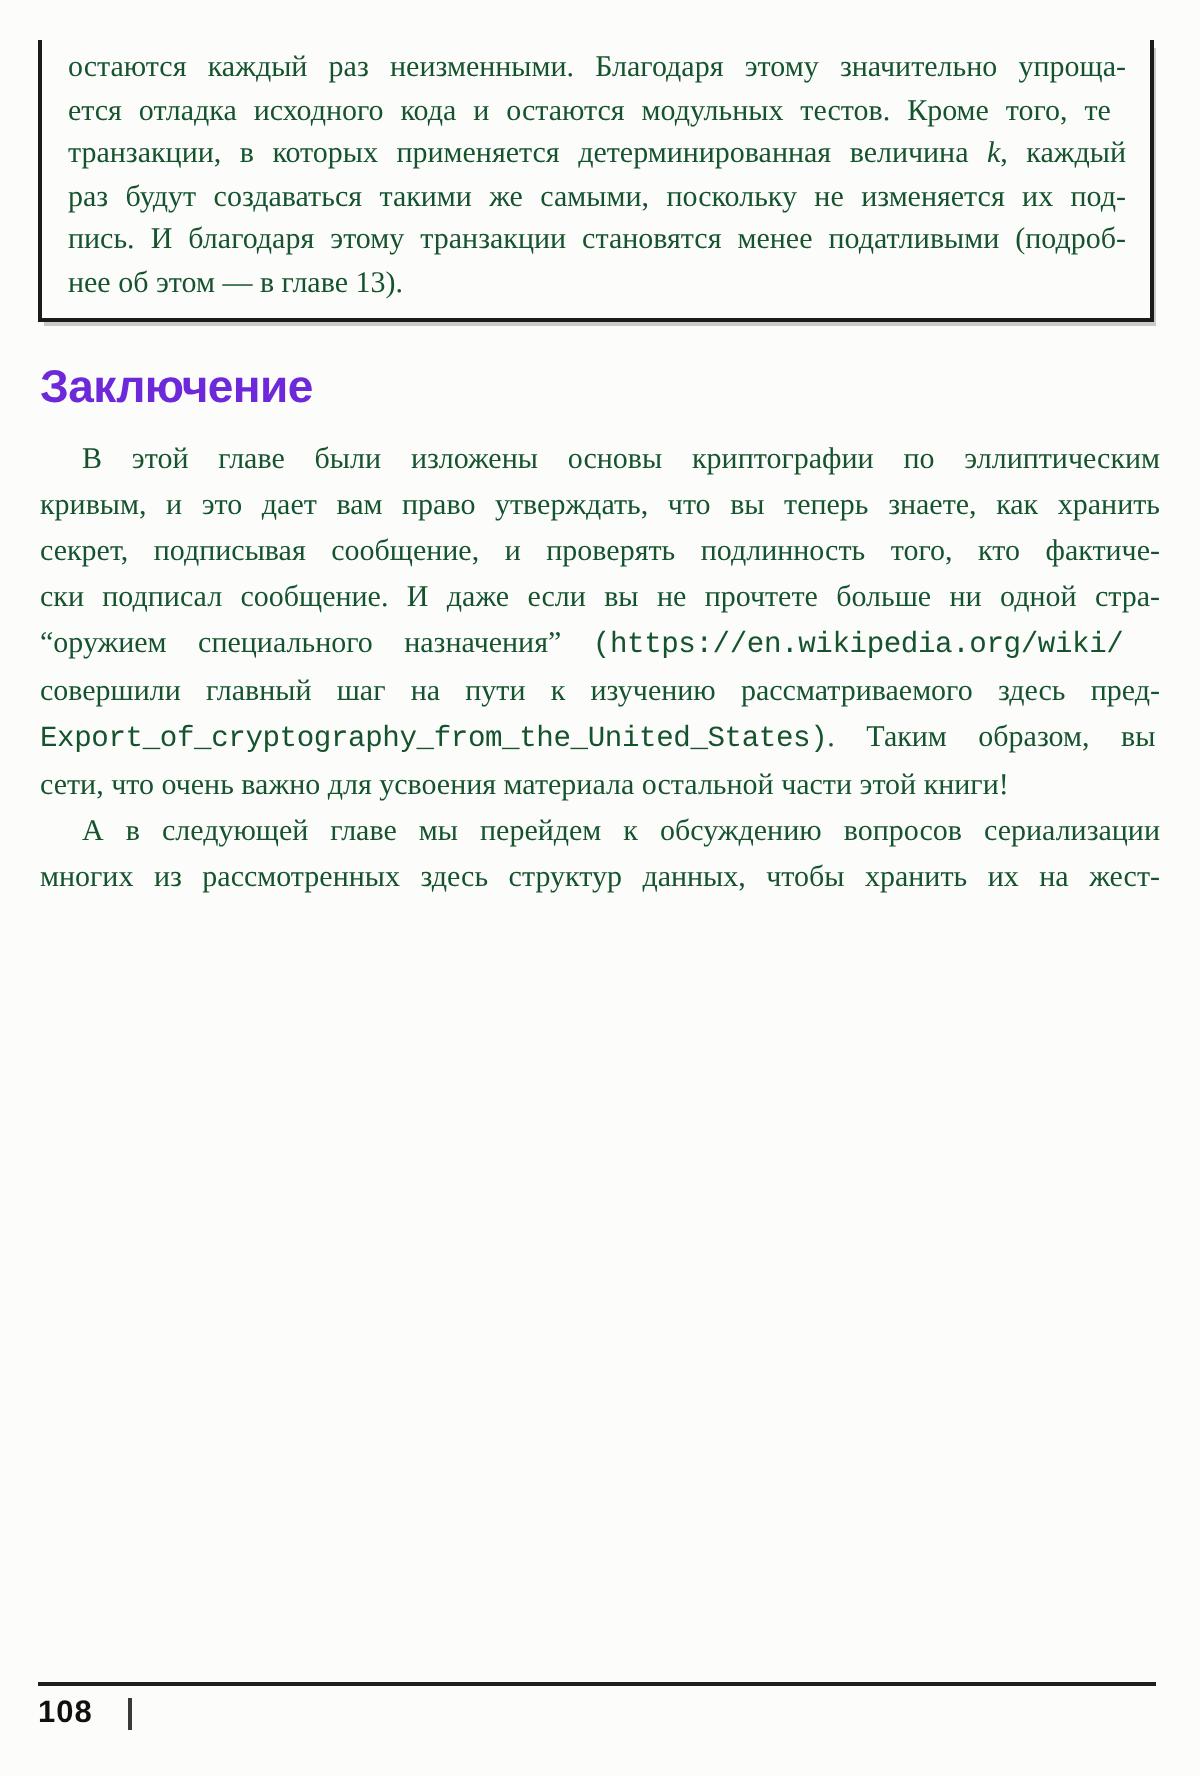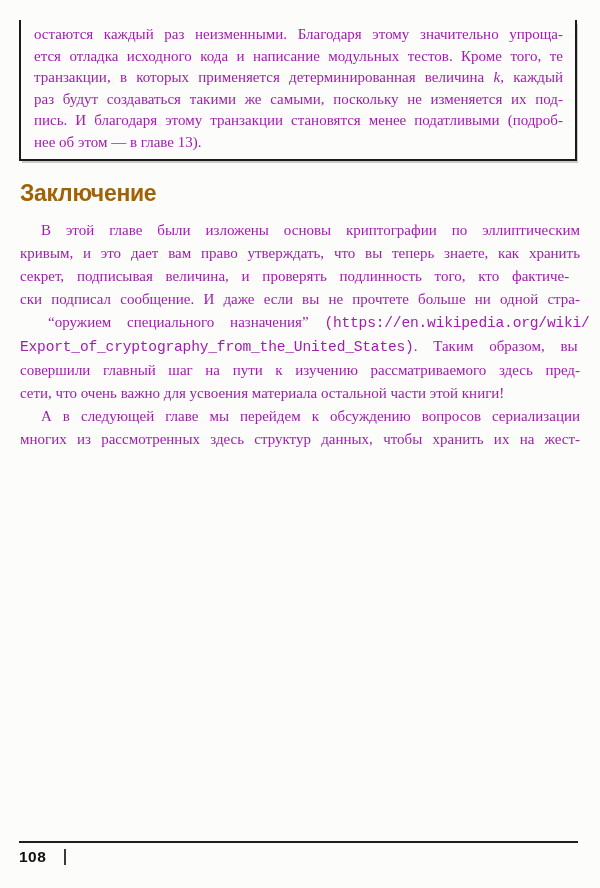--- a/index.html
+++ b/index.html
@@ -36,30 +36,30 @@
     position: absolute;
     left: 20px; right: 20px; top: 160px;
   }
   .section-heading {
     margin: 20px 0 13px 0;
     font-family: "Liberation Sans", sans-serif;
     font-weight: bold;
     font-size: 23px;
     line-height: 26px;
     letter-spacing: -0.3px;
-    color: #a16207;
+    color: #6d28d9;
   }
   .paragraph { margin: 0; }
   .paragraph .jline { line-height: 23px; }
 
   
   .jline {
     white-space: nowrap;
     font-size: 15px;
-    color: #a21caf;
+    color: #14532d;
   }
   .jline.ind { padding-left: 21px; text-align: center; }
   .seg-n { font-style: normal; }
   .seg-i { font-style: italic; }
   .seg-m {
     font-family: "Liberation Mono", monospace;
     font-size: 14.6px;
     letter-spacing: -0.2px;
   }
 
@@ -83,38 +83,38 @@
   }
   .chapter-title { font-size: 12px; letter-spacing: 0.1px; }
 </style>
 </head>
 <body>
 
 <div class="page">
 
   <div class="note-box">
       <div class="jline" style="word-spacing: 6.87946px;"><span class="seg-n">остаются каждый раз неизменными. Благодаря этому значительно упроща-</span></div>
-      <div class="jline" style="word-spacing: 4.71094px;"><span class="seg-n">ется отладка исходного кода и написание модульных тестов. Кроме того, те</span></div>
+      <div class="jline" style="word-spacing: 4.71094px;"><span class="seg-n">ется отладка исходного кода и остаются модульных тестов. Кроме того, те</span></div>
       <div class="jline" style="word-spacing: 5.50223px;"><span class="seg-n">транзакции, в которых применяется детерминированная величина </span><span class="seg-i">k</span><span class="seg-n">, каждый</span></div>
       <div class="jline" style="word-spacing: 4.95156px;"><span class="seg-n">раз будут создаваться такими же самыми, поскольку не изменяется их под-</span></div>
       <div class="jline" style="word-spacing: 4.27148px;"><span class="seg-n">пись. И благодаря этому транзакции становятся менее податливыми (подроб-</span></div>
       <div class="jline end"><span class="seg-n">нее об этом — в главе 13).</span></div>
     </div>
 
   <div class="content">
     <h1 class="section-heading">Заключение</h1>
 
     <div class="paragraph">
         <div class="jline ind" style="word-spacing: 11.1777px;"><span class="seg-n">В этой главе были изложены основы криптографии по эллиптическим</span></div>
         <div class="jline" style="word-spacing: 6.04036px;"><span class="seg-n">кривым, и это дает вам право утверждать, что вы теперь знаете, как хранить</span></div>
-        <div class="jline" style="word-spacing: 9.01758px;"><span class="seg-n">секрет, подписывая величина, и проверять подлинность того, кто фактиче-</span></div>
+        <div class="jline" style="word-spacing: 9.01758px;"><span class="seg-n">секрет, подписывая сообщение, и проверять подлинность того, кто фактиче-</span></div>
         <div class="jline" style="word-spacing: 5.4362px;"><span class="seg-n">ски подписал сообщение. И даже если вы не прочтете больше ни одной стра-</span></div>
-        <div class="jline" style="word-spacing: 12px; margin-left: 28px;"><span class="seg-n">“оружием специального назначения” </span><span class="seg-m">(https://en.wikipedia.org/wiki/</span></div>
+        <div class="jline" style="word-spacing: 12px;"><span class="seg-n">“оружием специального назначения” </span><span class="seg-m">(https://en.wikipedia.org/wiki/</span></div>
+        <div class="jline" style="word-spacing: 8.86111px;"><span class="seg-n">совершили главный шаг на пути к изучению рассматриваемого здесь пред-</span></div>
         <div class="jline" style="word-spacing: 12px;"><span class="seg-m">Export_of_cryptography_from_the_United_States)</span><span class="seg-n">. Таким образом, вы</span></div>
-        <div class="jline" style="word-spacing: 8.86111px;"><span class="seg-n">совершили главный шаг на пути к изучению рассматриваемого здесь пред-</span></div>
         <div class="jline end"><span class="seg-n">сети, что очень важно для усвоения материала остальной части этой книги!</span></div>
       </div>
 
     <div class="paragraph">
         <div class="jline ind" style="word-spacing: 7.28125px;"><span class="seg-n">А в следующей главе мы перейдем к обсуждению вопросов сериализации</span></div>
         <div class="jline" style="word-spacing: 6.50781px;"><span class="seg-n">многих из рассмотренных здесь структур данных, чтобы хранить их на жест-</span></div>
       </div>
   </div>
 
   <div class="footer">

